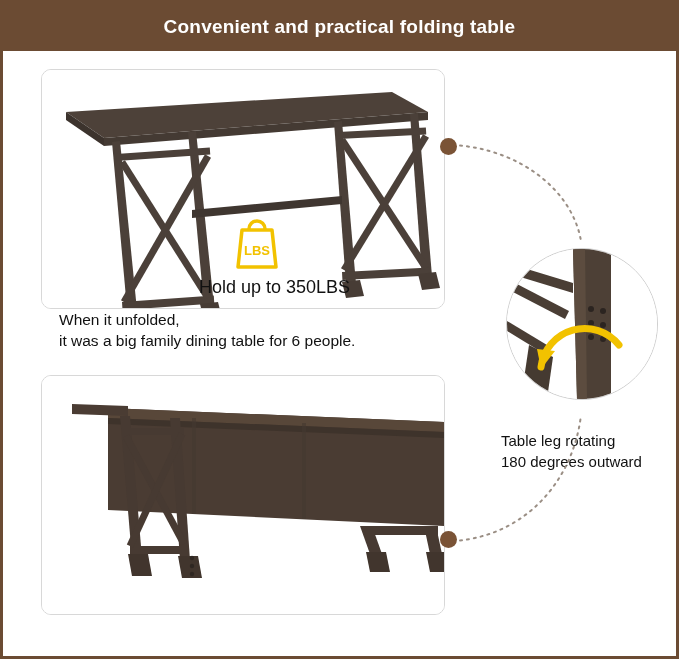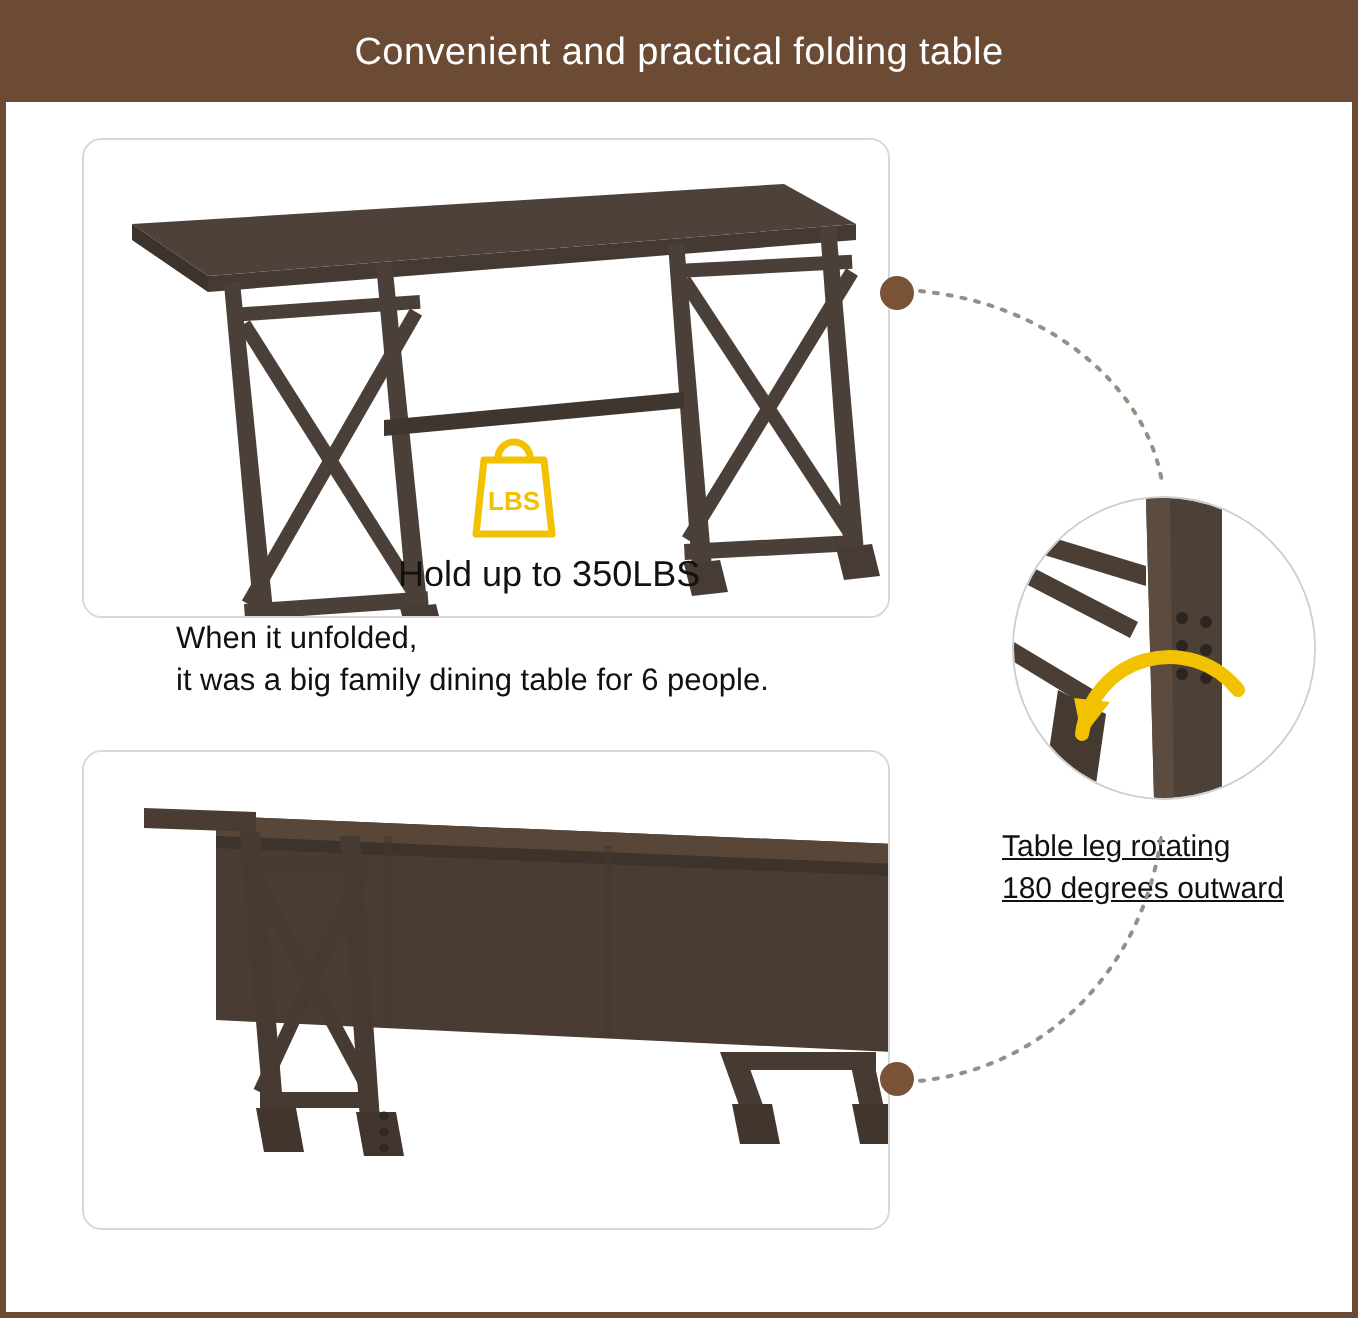--- a/index.html
+++ b/index.html
@@ -31,21 +31,21 @@
     width: 673px;
     height: 48px;
     background: #6b4b33;
     color: #ffffff;
     display: flex;
     align-items: center;
     justify-content: center;
   }
   .header-title {
     font-size: 19px;
-    font-weight: normal;
+    font-weight: bold;
     letter-spacing: 0.2px;
   }
   
   .photo-card {
     position: absolute;
     border: 1px solid #d8d8d8;
     border-radius: 10px;
     background: #ffffff;
     overflow: hidden;
   }
@@ -60,41 +60,39 @@
     top: 372px;
     width: 402px;
     height: 238px;
   }
   .caption {
     position: absolute;
     font-size: 15.5px;
     line-height: 21px;
     color: #111111;
     white-space: pre-line;
-    margin-left: 29px;
   }
   .caption-top {
     left: 56px;
     top: 306px;
     width: 400px;
   }
   .caption-bottom {
     left: 56px;
     top: 612px;
     width: 420px;
   }
   .caption-right {
     position: absolute;
     left: 498px;
-    top: 410px;
+    top: 427px;
     width: 175px;
     font-size: 15px;
     line-height: 21px;
     white-space: pre-line;
-    text-decoration: underline;
   }
   
   .detail-circle {
     position: absolute;
     left: 503px;
     top: 245px;
     width: 150px;
     height: 150px;
     border-radius: 50%;
     border: 1px solid #cfcfcf;

